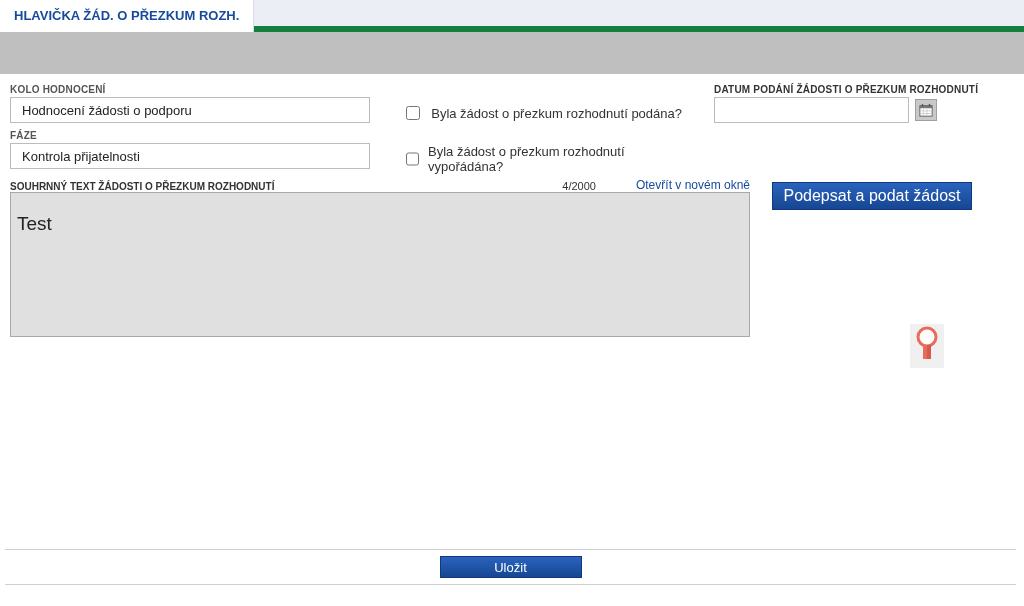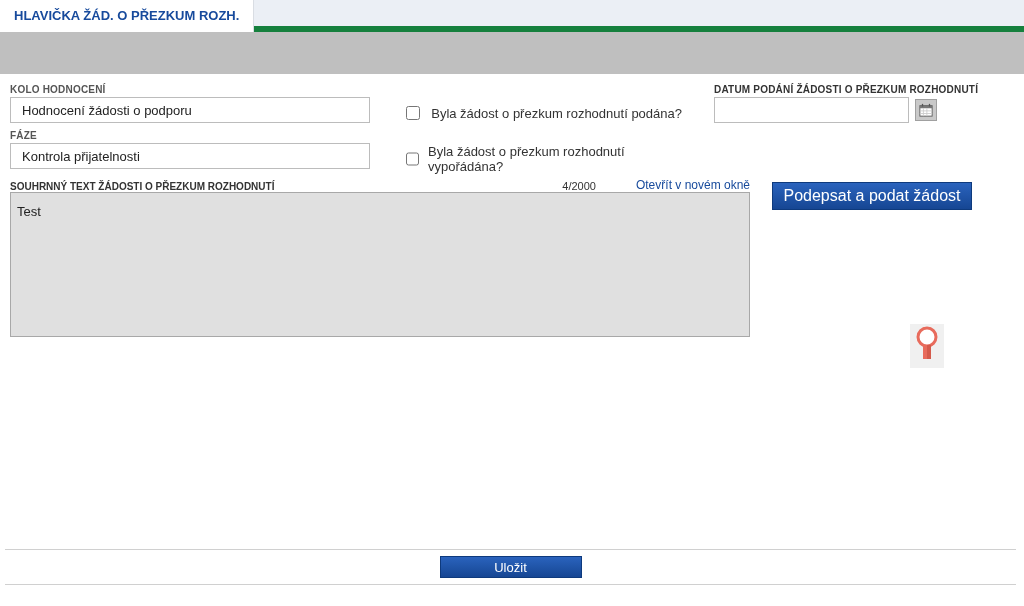--- a/index.html
+++ b/index.html
@@ -114,22 +114,22 @@
     color: #174a9c;
     cursor: pointer;
   }
 
   .summary-text {
     width: 740px;
     height: 145px;
     border: 1px solid #a8a8a8;
     background: #e0e0e0;
     color: #222;
-    font-size: 13px;
-    padding: 11px 6px;
+    font-size: 19px;
+    padding: 20px 6px;
     resize: none;
     font-family: Arial, Helvetica, sans-serif;
   }
 
   .side-btn-wrap {
     position: absolute;
     top: 108px;
     left: 772px;
   }
   .primary-btn {

